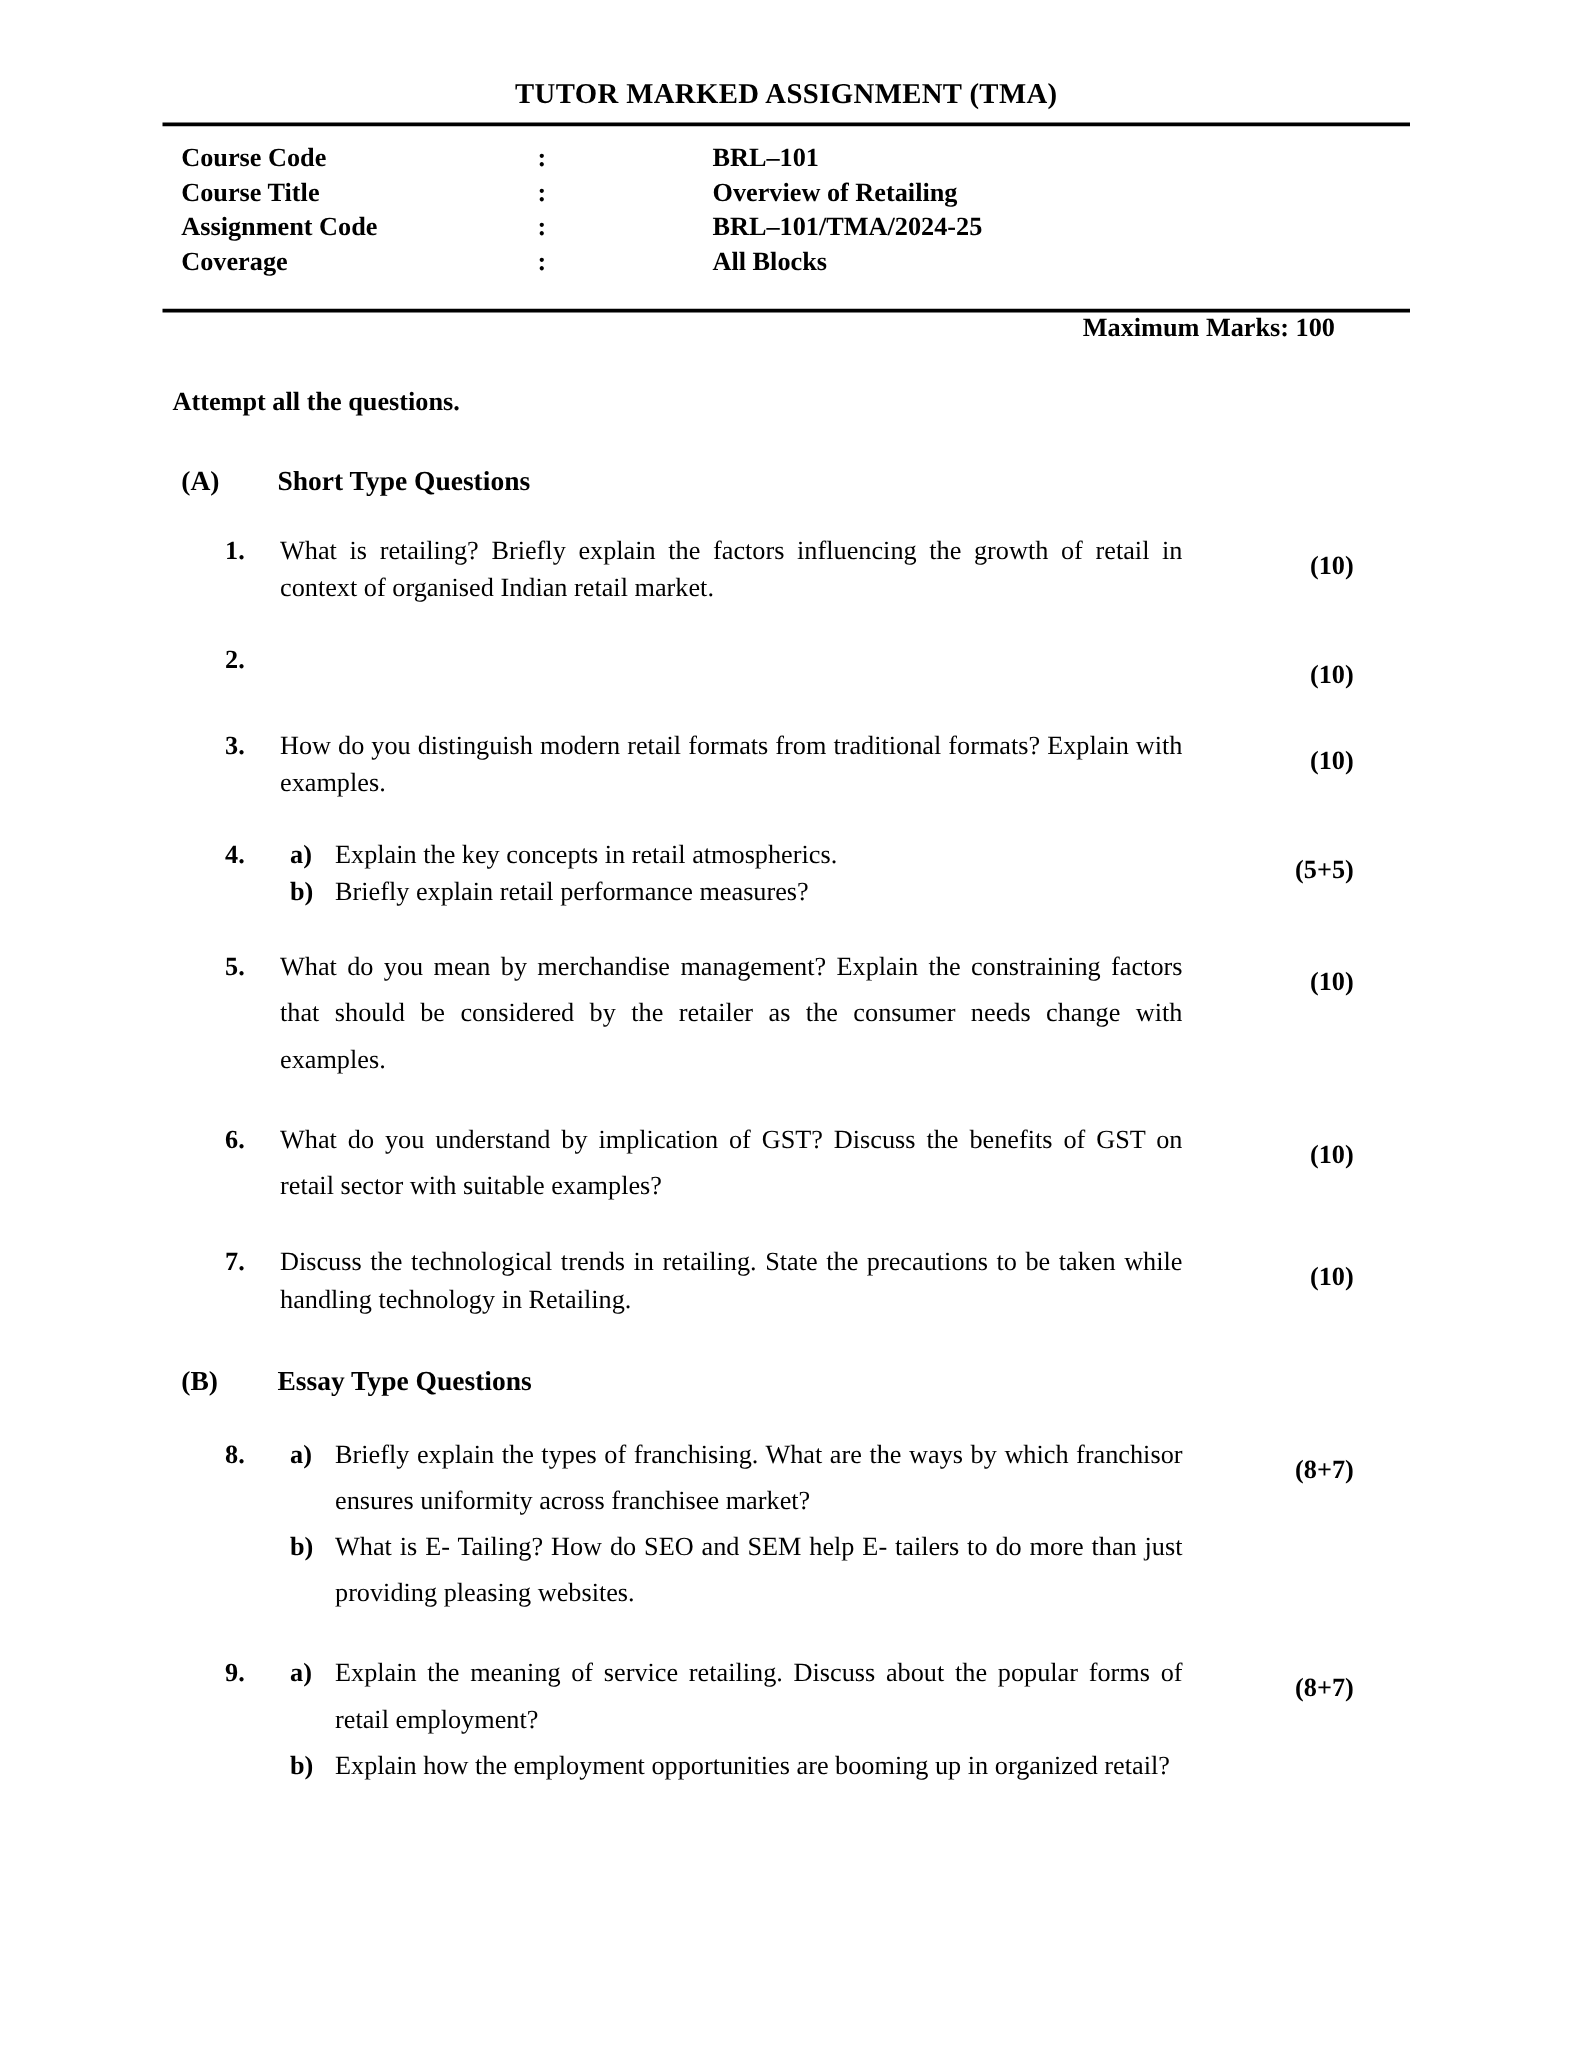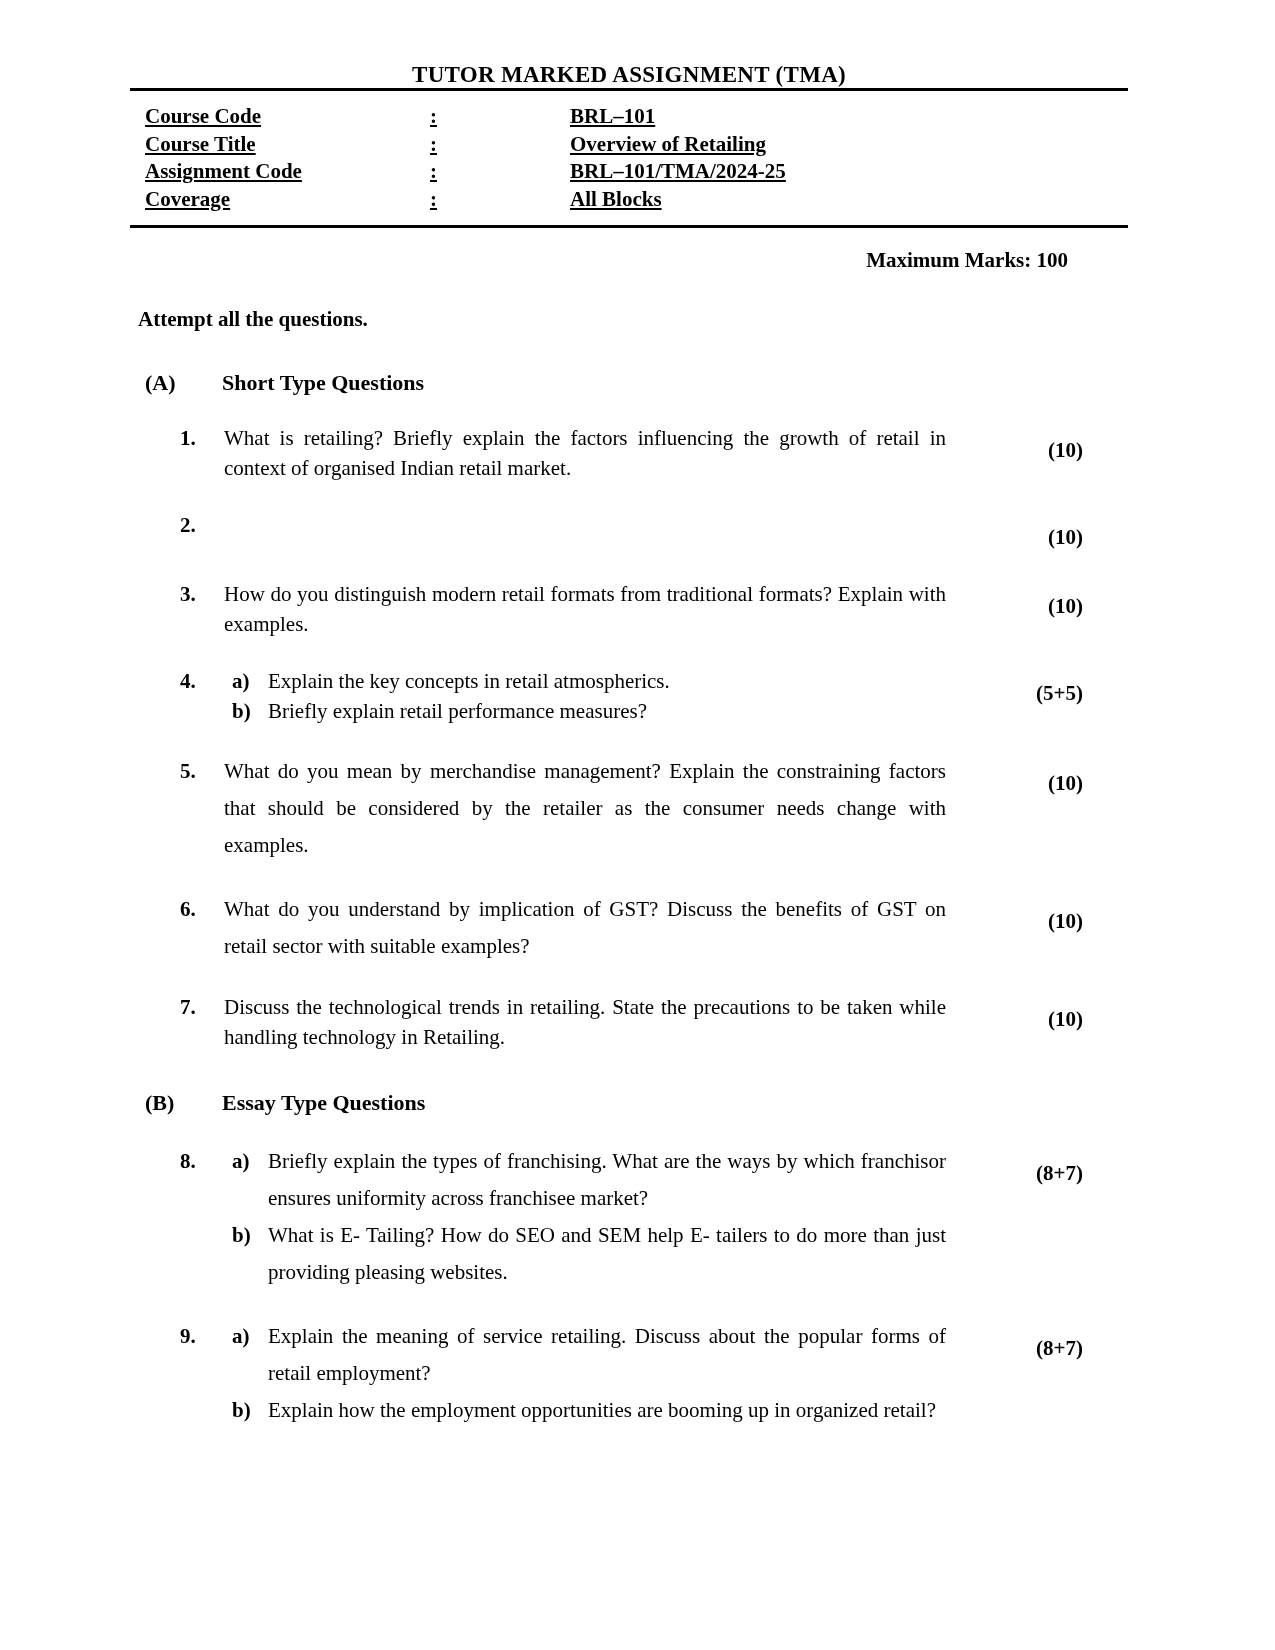--- a/index.html
+++ b/index.html
@@ -4,31 +4,31 @@
 <style>
   * { margin: 0; padding: 0; box-sizing: border-box; }
   html, body { background: #e8e8e8; }
   body { font-family: "Liberation Serif", "DejaVu Serif", serif; color: #000; }
   .page {
     width: 1275px; min-height: 1650px; margin: 0 auto;
     background: #ffffff; padding: 62px 147px 40px 130px;
   }
   .doc-title {
     text-align: center; font-size: 23px; font-weight: bold;
-    letter-spacing: 0.3px;
+    margin-bottom: 10px; letter-spacing: 0.3px;
   }
   .rule { border: none; border-top: 3px solid #000; height: 0; }
-  .header-block { padding: 12px 0 12px 15px; text-decoration: underline; }
+  .header-block { padding: 12px 0 24px 15px; }
   .header-row {
     display: grid; grid-template-columns: 285px 140px 1fr;
     font-size: 21px; font-weight: bold; line-height: 27.5px;
   }
   .max-marks {
     text-align: right; font-weight: bold; font-size: 21px;
-    padding-right: 60px; margin-top: 20px;
+    padding-right: 60px; margin-top: 0;
   }
   .instruction { font-weight: bold; font-size: 21px; margin: 34px 0 0 8px; }
   .section-heading {
     display: flex; margin: 38px 0 4px 15px;
     font-weight: bold; font-size: 22px;
   }
   .sec-label { width: 77px; }
   .question { display: flex; align-items: flex-start; margin-top: 27px; font-size: 21px; }
   .qnum { flex: 0 0 44px; margin-left: 50px; font-weight: bold; line-height: 30px; }
   .qbody { flex: 0 0 722px; text-align: justify; line-height: 30px; }

